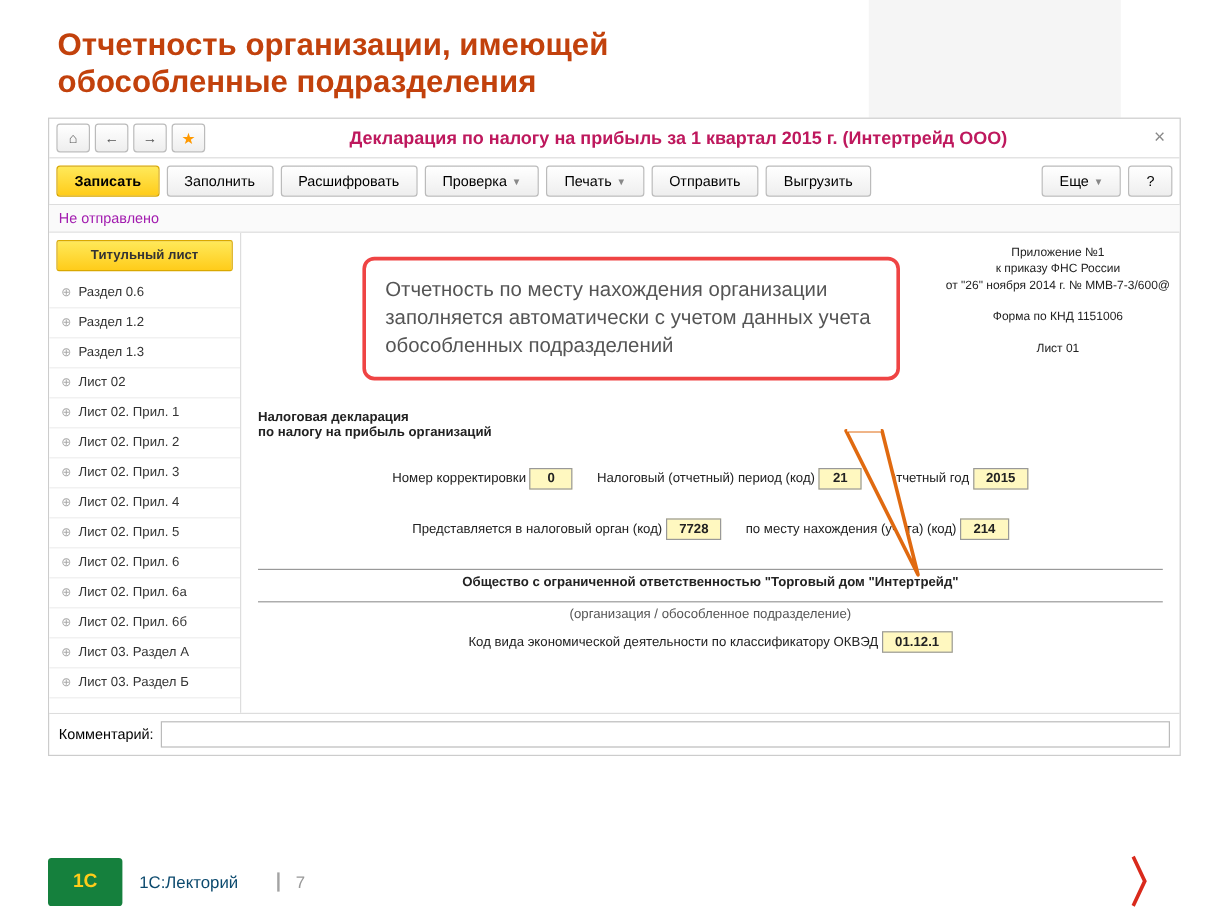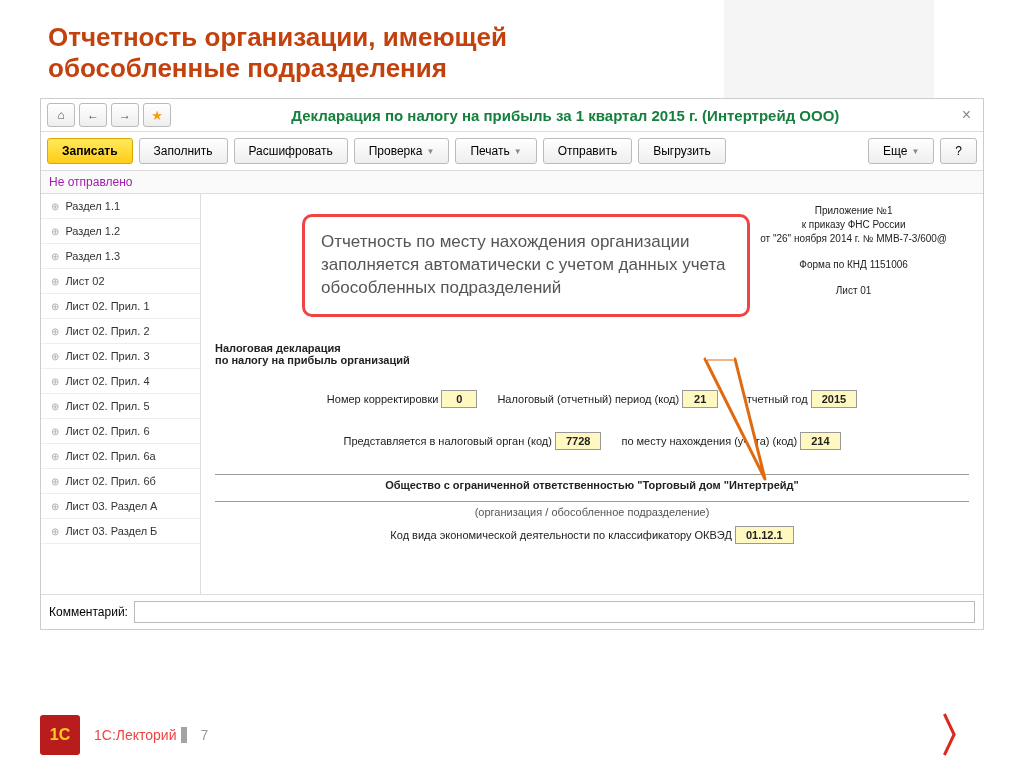--- a/index.html
+++ b/index.html
@@ -2,52 +2,52 @@
 <html><head>
 <meta charset="utf-8">
 <style>
 * { box-sizing: border-box; margin: 0; padding: 0; }
 body { font-family: Arial, sans-serif; font-size: 12px; background: #fff; width: 1024px; height: 767px; position: relative; overflow: hidden; }
 .slide-title { font-size: 26px; font-weight: bold; color: #c2410c; padding: 22px 0 14px 48px; line-height: 1.2; }
 .app-window { margin: 0 40px; border: 1px solid #ccc; background: #fff; }
 .titlebar { display: flex; align-items: center; padding: 4px 6px; border-bottom: 1px solid #ddd; }
 .nav-btn { width: 28px; height: 24px; border: 1px solid #bbb; background: linear-gradient(#fff,#eee); border-radius: 3px; margin-right: 4px; display: flex; align-items: center; justify-content: center; cursor: pointer; font-size: 12px; color: #555; }
 .nav-btn.star { color: #f90; font-size: 13px; }
-.win-title { flex: 1; text-align: center; font-size: 15px; font-weight: bold; color: #15803d; }
+.win-title { flex: 1; text-align: center; font-size: 15px; font-weight: bold; color: #be185d; }
 .close-x { font-size: 16px; color: #888; cursor: pointer; padding: 0 6px; }
 .toolbar { display: flex; align-items: flex-start; padding: 6px; gap: 6px; border-bottom: 1px solid #ddd; }
 .btn { height: 26px; padding: 0 14px; border: 1px solid #bbb; background: linear-gradient(#fff,#eee); border-radius: 3px; cursor: pointer; font-size: 12px; display: flex; align-items: center; gap: 4px; }
 .btn.primary { background: linear-gradient(#ffe95a,#ffcc1a); border-color: #d9a800; font-weight: bold; }
 .btn .caret { font-size: 8px; color: #888; }
 .toolbar-spacer { flex: 1; }
 .status-row { padding: 4px 8px; font-size: 12px; color: #a21caf; border-bottom: 1px solid #ddd; background: #fafafa; }
 .body-row { display: flex; height: 400px; }
 .sidebar { width: 160px; border-right: 1px solid #ddd; overflow-y: auto; background: #fff; }
 .side-item { padding: 6px 10px; border-bottom: 1px solid #eee; cursor: pointer; font-size: 11px; color: #333; display: flex; align-items: center; gap: 6px; }
 .side-item.active { margin: 6px; background: linear-gradient(#ffe95a,#ffcc1a); border: 1px solid #d9a800; border-radius: 2px; font-weight: bold; justify-content: center; }
 .side-item .bullet { color: #aaa; font-size: 10px; }
 .content { flex: 1; padding: 8px 14px; overflow: auto; position: relative; font-size: 11px; color: #222; }
-.hdr-right { position: absolute; right: 36px; top: 10px; text-align: center; font-size: 10px; line-height: 1.4; }
+.hdr-right { position: absolute; right: 8px; top: 10px; text-align: center; font-size: 10px; line-height: 1.4; }
 .hdr-right .bold { font-weight: normal; margin-top: 12px; text-align: center; }
 .form-line { display: flex; align-items: center; margin: 4px 0; gap: 6px; }
 .form-line label { font-size: 11px; }
 .ybox { background: #fff8c0; border: 1px solid #999; padding: 2px 10px; font-weight: bold; font-size: 11px; min-width: 36px; text-align: center; display: inline-block; }
 .center-title { font-weight: bold; font-size: 11px; margin: 80px 0 10px; }
 .row-fields { display: flex; align-items: center; gap: 20px; margin: 24px 0; justify-content: center; flex-wrap: wrap; }
 .hr { border-top: 1px solid #999; margin: 10px 0 4px; }
 .org-name { text-align: center; font-weight: bold; font-size: 11px; }
 .org-sub { text-align: center; font-size: 11px; color: #555; margin-bottom: 8px; }
 .okved-row { text-align: center; margin: 6px 0; }
 .comment-row { display: flex; align-items: center; padding: 6px 8px; border-top: 1px solid #ddd; gap: 6px; }
 .comment-row input { flex: 1; border: 1px solid #bbb; padding: 3px; font-size: 12px; }
 .callout { position: absolute; left: 302px; top: 214px; width: 448px; background: #fff; border: 3px solid #ef4444; border-radius: 10px; padding: 14px 16px; font-size: 17px; color: #555; line-height: 1.35; z-index: 50; }
 .callout svg.tail { position: absolute; left: 390px; top: 142px; width: 80px; height: 130px; overflow: visible; }
 .footer { position: absolute; bottom: 12px; left: 0; right: 0; display: flex; align-items: center; padding: 0 40px; }
-.logo-1c { width: 40px; height: 40px; background: #b91c1c; color: #ffcc1a; font-weight: bold; font-size: 16px; display: flex; align-items: center; justify-content: center; border-radius: 3px; }
-.footer-text { margin-left: 14px; font-size: 14px; color: #ef4444; border-right: 6px solid #a3a3a3; padding-right: 4px; }
+.logo-1c { width: 62px; height: 40px; background: #15803d; color: #ffcc1a; font-weight: bold; font-size: 16px; display: flex; align-items: center; justify-content: center; border-radius: 3px; }
+.footer-text { margin-left: 14px; font-size: 14px; color: #0c4a6e; border-right: 2px solid #a3a3a3; padding-right: 32px; }
 .footer-page { margin-left: 14px; font-size: 14px; color: #999; }
 .footer-arrow { margin-left: auto; font-size: 46px; color: #d92a1c; font-weight: bold; line-height: 0.5; }
 .top-accent { position: absolute; top: 0; right: 90px; width: 210px; height: 110px; background: #f5f5f5; z-index: -1; }
 </style>
 </head>
 <body>
 
 <div class="top-accent"></div>
 
 <div class="slide-title">
@@ -96,23 +96,26 @@
       </div>
     <div class="btn">
         <span>?</span>
       </div>
   </div>
 
   <div class="status-row">Не отправлено</div>
 
   <div class="body-row">
     <div class="sidebar">
-      <div class="side-item">
-          <span class="bullet">⊕</span>
-          <span>Раздел 1.1</span>
+      <div class="side-item active">
+          <span>Титульный лист</span>
+        </div>
+      <div class="side-item">
+          <span class="bullet">⊕</span>
+          <span>Раздел 0.6</span>
         </div>
       <div class="side-item">
           <span class="bullet">⊕</span>
           <span>Раздел 1.2</span>
         </div>
       <div class="side-item">
           <span class="bullet">⊕</span>
           <span>Раздел 1.3</span>
         </div>
       <div class="side-item">

